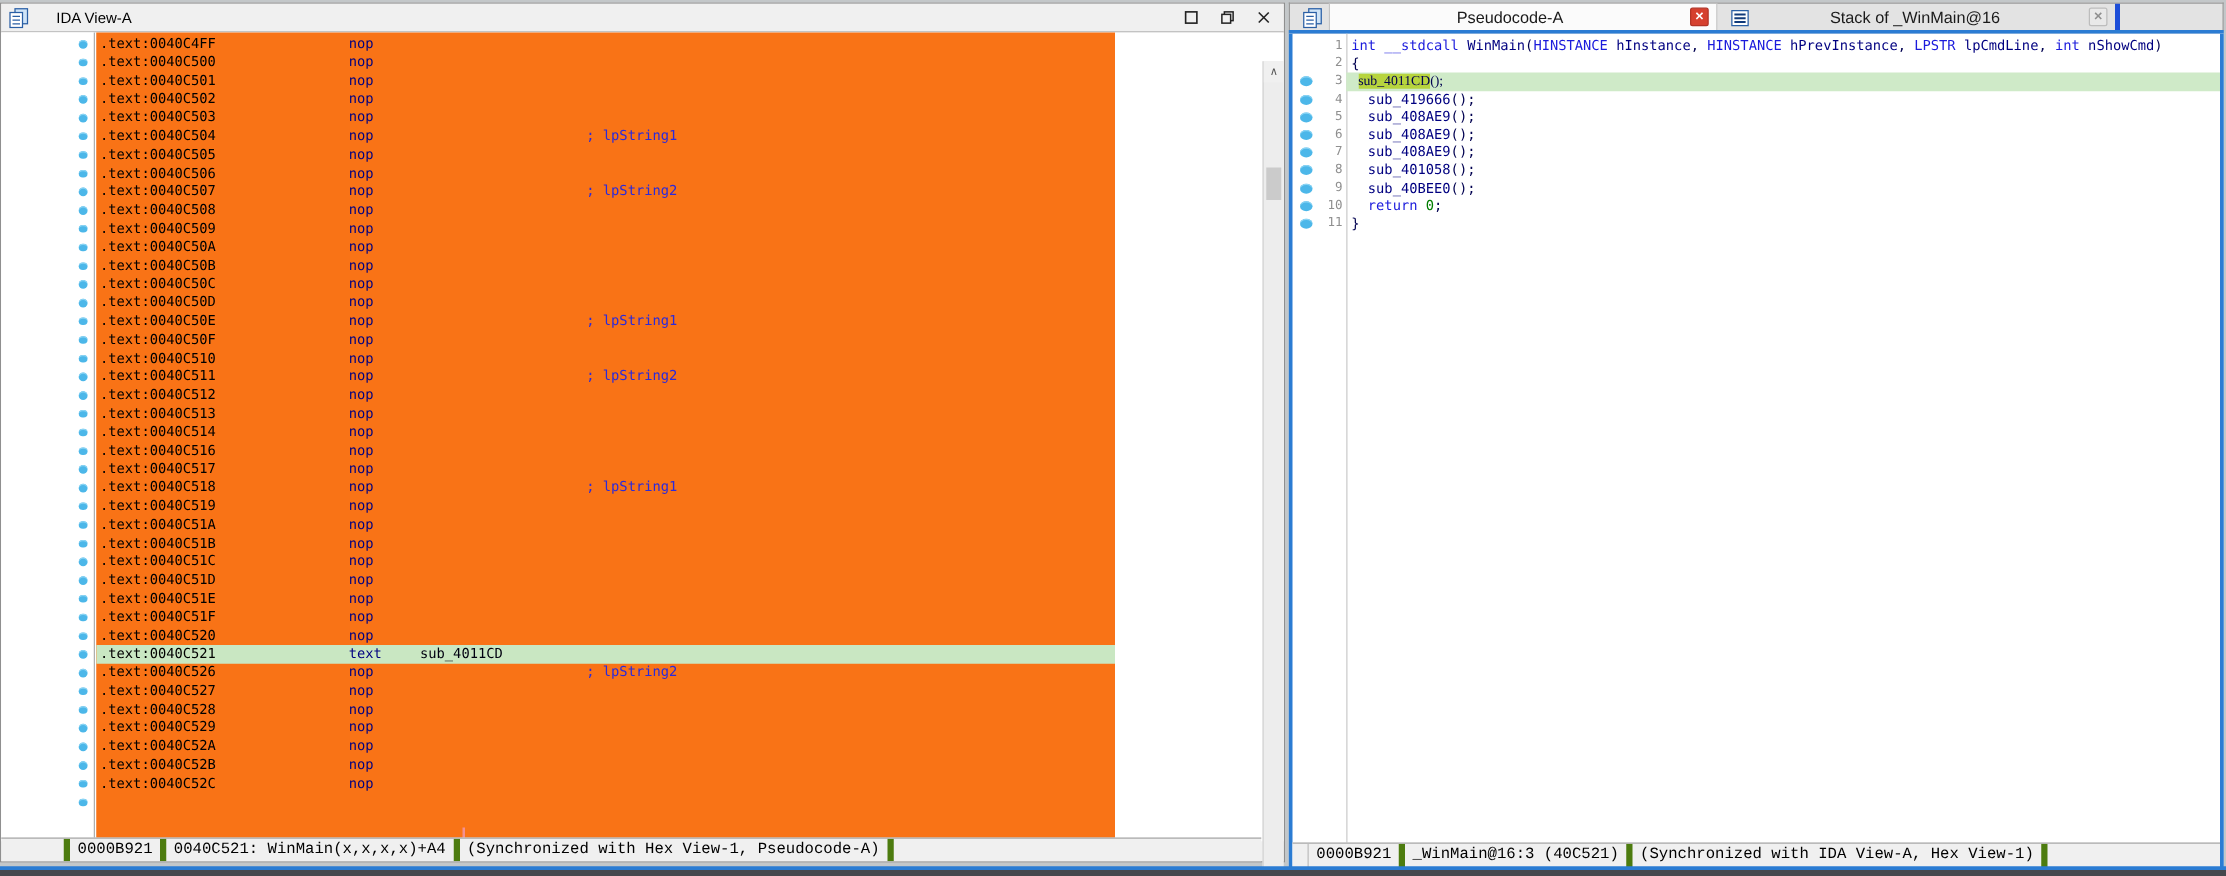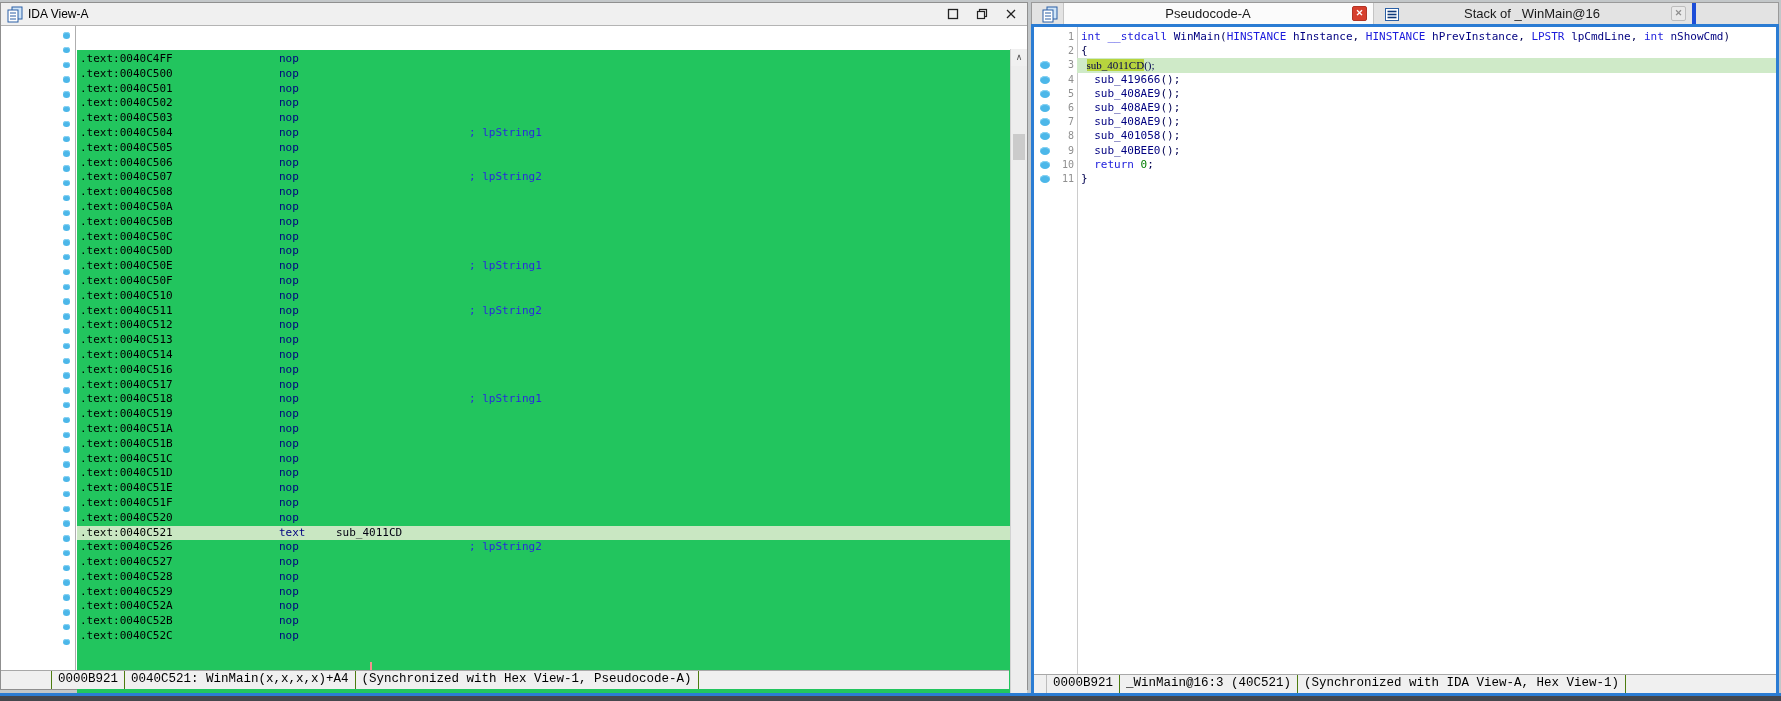--- a/index.html
+++ b/index.html
@@ -5,32 +5,32 @@
   html,body{margin:0;padding:0;background:#c3c7c9;}
   #root{position:relative;width:1781px;height:701px;background:#c3c7c9;overflow:hidden;
         font-family:"Liberation Sans",sans-serif;}
 
   
   #left-pane{position:absolute;left:0;top:2px;width:1026px;height:686px;
              background:#f0f0f0;border:1px solid #8f8f8f;}
   .titlebar{position:absolute;left:0;top:0;width:100%;height:22px;background:#f0f0f0;
             border-bottom:1px solid #b4b4b4;display:flex;align-items:center;}
   .titlebar .ticon{margin-left:6px;width:17px;height:17px;flex:none;}
-  .titlebar .ttext{margin-left:4px;font-size:12px;color:#000;}
+  .titlebar .ttext{margin-left:21px;font-size:12px;color:#000;}
   .winbtns{position:absolute;right:10px;top:0;height:22px;display:flex;align-items:center;gap:17px;}
   .winbtn{width:12px;height:12px;display:block;cursor:default;}
 
   #lcontent{position:absolute;left:0;top:23px;width:1026px;height:647px;background:#ffffff;}
   #asm-gutter{position:absolute;left:0;top:0;width:75px;height:100%;background:#ffffff;
               border-right:1px solid #aeaeae;padding-top:2px;box-sizing:border-box;}
   .gdot{position:relative;height:14.8px;}
   .gdot::after{content:"";position:absolute;right:5px;top:4px;width:7px;height:6.5px;
                border-radius:50%;background:#4cb7e9;box-shadow:inset 0 1px 0 #8ad4f4;}
-  #asm-rows{position:absolute;left:76px;top:0;width:933px;height:100%;background:#22c55e;
-            padding-top:2px;box-sizing:border-box;overflow:hidden;margin-top:24px;}
+  #asm-rows{position:absolute;left:76px;top:0;width:815px;height:100%;background:#f97316;
+            padding-top:2px;box-sizing:border-box;overflow:hidden;}
   .asm-row{height:14.8px;line-height:14.8px;font-family:"DejaVu Sans Mono",monospace;
            font-size:11px;white-space:pre;padding-left:3px;}
   .asm-row.sel{background:#c9e7c2;}
   .asm-row .a{display:inline-block;width:199px;color:#000000;}
   .asm-row .m{display:inline-block;width:57px;color:#000080;}
   .asm-row .o{display:inline-block;width:133px;color:#000010;}
   .asm-row .c{color:#2a2adc;}
   .caret{position:absolute;left:369px;top:636px;width:2px;height:9px;background:#f49090;}
 
   
@@ -39,21 +39,21 @@
   .sb-btn{position:absolute;left:0;width:16px;height:17px;text-align:center;line-height:17px;
           font-size:9px;color:#555;background:#f0f0f0;}
   .sb-up{top:0;}
   .sb-down{bottom:0;}
   .sb-thumb{position:absolute;left:2px;top:85px;width:12px;height:26px;background:#cbcbcb;}
 
   
   #lstatus{position:absolute;left:0;bottom:0;width:1008px;height:18px;background:#f0f0f0;
            border-top:1px solid #a8a8a8;display:flex;align-items:stretch;
            font-family:"Liberation Mono",monospace;font-size:12.5px;color:#000;overflow:hidden;}
-  .scell{padding:0 6px;border-right:1px solid #4d7c0f;line-height:17px;white-space:pre;flex:none;}
+  .scell{padding:0 6px;border-right:5px solid #4d7c0f;line-height:17px;white-space:pre;flex:none;}
   .scell.pad{width:50px;padding:0;}
 
   
   #right-pane{position:absolute;left:1031px;top:2px;width:748px;height:695px;}
   #tabbar{position:absolute;left:0;top:0;width:100%;height:22px;background:#e3e3e3;
           border-top:1px solid #9a9a9a;border-left:1px solid #9a9a9a;border-right:1px solid #9a9a9a;
           box-sizing:border-box;}
   .tabicon{position:absolute;top:3px;width:17px;height:17px;}
   #tabicon1{left:10px;}
   #tabicon2{left:352px;}
@@ -175,20 +175,21 @@
           <div class="asm-row"><span class="a">.text:0040C4FF</span><span class="m">nop</span><span class="o"></span></div>
           <div class="asm-row"><span class="a">.text:0040C500</span><span class="m">nop</span><span class="o"></span></div>
           <div class="asm-row"><span class="a">.text:0040C501</span><span class="m">nop</span><span class="o"></span></div>
           <div class="asm-row"><span class="a">.text:0040C502</span><span class="m">nop</span><span class="o"></span></div>
           <div class="asm-row"><span class="a">.text:0040C503</span><span class="m">nop</span><span class="o"></span></div>
           <div class="asm-row"><span class="a">.text:0040C504</span><span class="m">nop</span><span class="o"></span><span class="c">; lpString1</span></div>
           <div class="asm-row"><span class="a">.text:0040C505</span><span class="m">nop</span><span class="o"></span></div>
           <div class="asm-row"><span class="a">.text:0040C506</span><span class="m">nop</span><span class="o"></span></div>
           <div class="asm-row"><span class="a">.text:0040C507</span><span class="m">nop</span><span class="o"></span><span class="c">; lpString2</span></div>
           <div class="asm-row"><span class="a">.text:0040C508</span><span class="m">nop</span><span class="o"></span></div>
+          <div class="asm-row"><span class="a">.text:0040C509</span><span class="m">nop</span><span class="o"></span></div>
           <div class="asm-row"><span class="a">.text:0040C50A</span><span class="m">nop</span><span class="o"></span></div>
           <div class="asm-row"><span class="a">.text:0040C50B</span><span class="m">nop</span><span class="o"></span></div>
           <div class="asm-row"><span class="a">.text:0040C50C</span><span class="m">nop</span><span class="o"></span></div>
           <div class="asm-row"><span class="a">.text:0040C50D</span><span class="m">nop</span><span class="o"></span></div>
           <div class="asm-row"><span class="a">.text:0040C50E</span><span class="m">nop</span><span class="o"></span><span class="c">; lpString1</span></div>
           <div class="asm-row"><span class="a">.text:0040C50F</span><span class="m">nop</span><span class="o"></span></div>
           <div class="asm-row"><span class="a">.text:0040C510</span><span class="m">nop</span><span class="o"></span></div>
           <div class="asm-row"><span class="a">.text:0040C511</span><span class="m">nop</span><span class="o"></span><span class="c">; lpString2</span></div>
           <div class="asm-row"><span class="a">.text:0040C512</span><span class="m">nop</span><span class="o"></span></div>
           <div class="asm-row"><span class="a">.text:0040C513</span><span class="m">nop</span><span class="o"></span></div>

